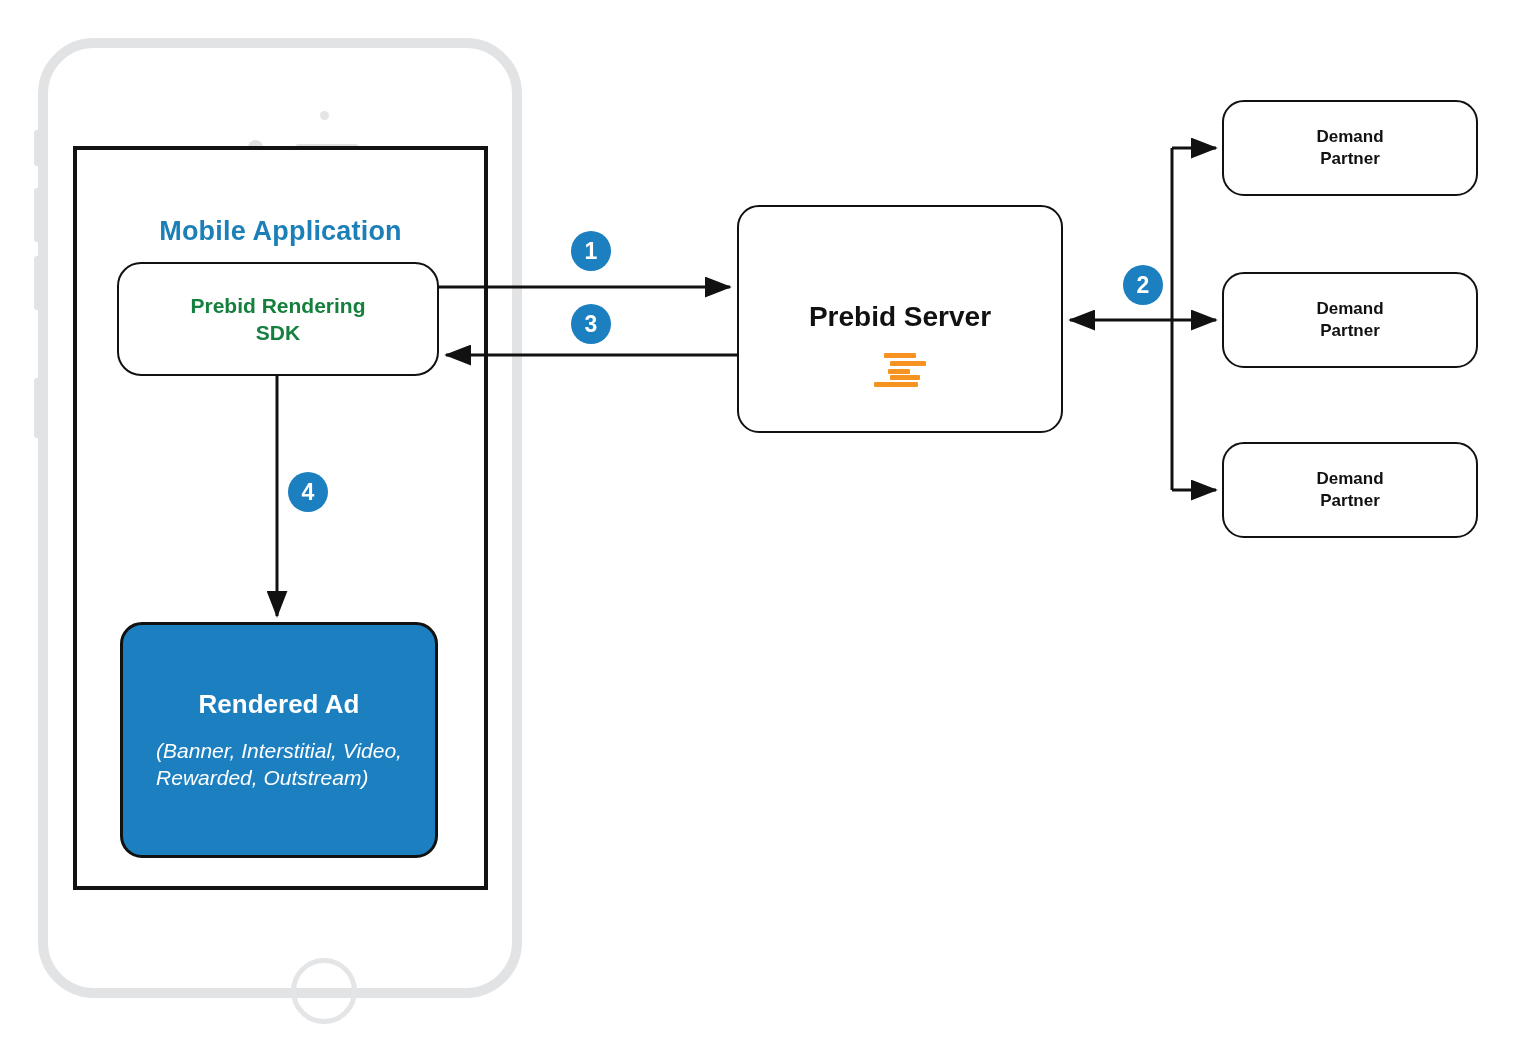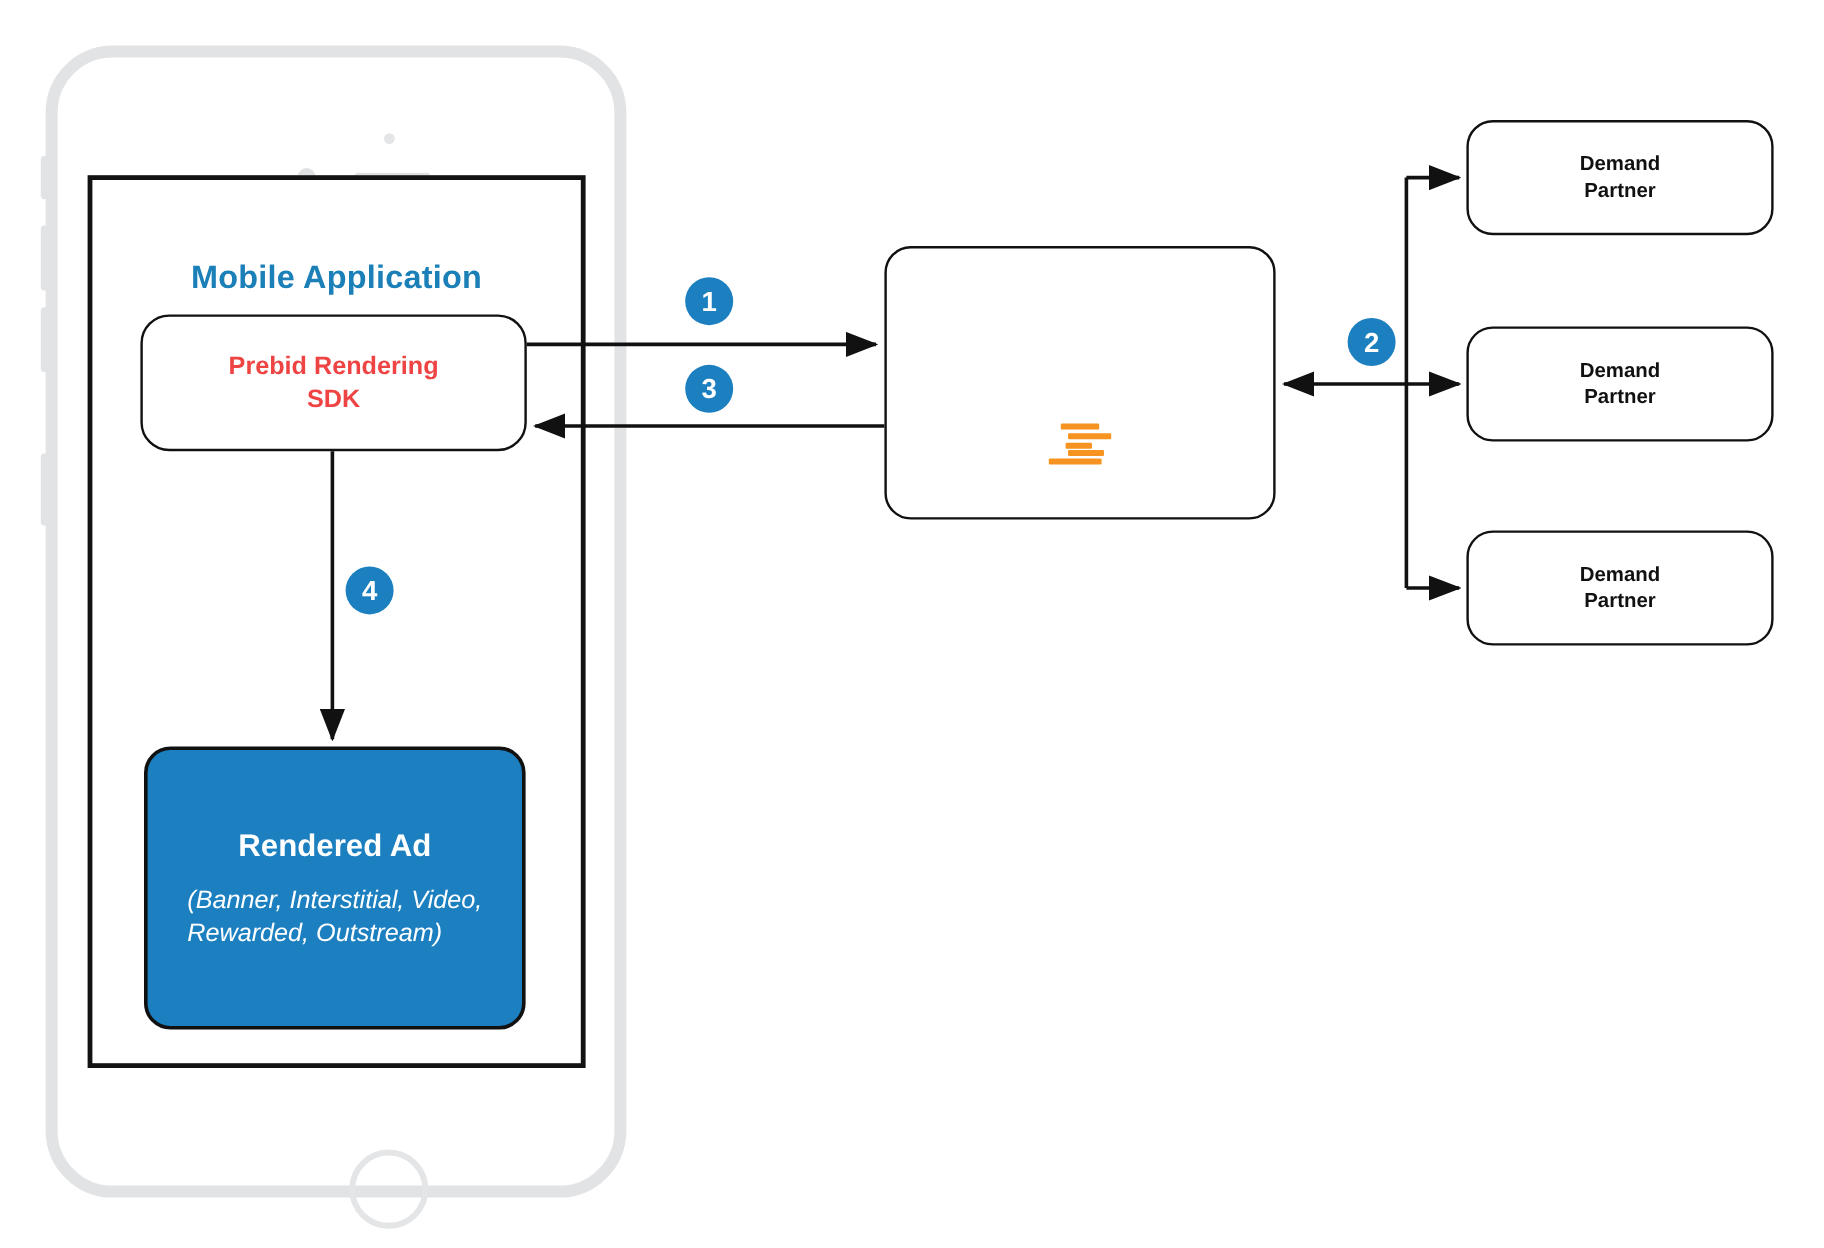--- a/index.html
+++ b/index.html
@@ -111,21 +111,21 @@
     border-radius: 24px;
     box-sizing: border-box;
     background: #ffffff;
     display: flex;
     align-items: center;
     justify-content: center;
   }
   #sdk-label {
     font-size: 21px;
     font-weight: bold;
-    color: #ef4444;
+    color: #15803d;
     text-align: center;
     line-height: 1.3;
     white-space: pre-line;
   }
 
   #rendered-ad-box {
     position: absolute;
     left: 120px;
     top: 622px;
     width: 318px;
@@ -272,20 +272,21 @@
 SDK</div>
   </div>
 
   <div id="rendered-ad-box">
     <div id="rendered-ad-title">Rendered Ad</div>
     <div id="rendered-ad-subtitle">(Banner, Interstitial, Video,
 Rewarded, Outstream)</div>
   </div>
 
   <div id="prebid-server-box">
+    <div id="prebid-server-label">Prebid Server</div>
     <div id="prebid-logo-icon">
       <div class="logo-bar" style="left:10px;  top:0px;  width:32px;"></div>
       <div class="logo-bar" style="left:16px;  top:8px;  width:36px;"></div>
       <div class="logo-bar" style="left:14px;  top:16px; width:22px;"></div>
       <div class="logo-bar" style="left:16px;  top:22px; width:30px;"></div>
       <div class="logo-bar" style="left:0px;   top:29px; width:44px;"></div>
     </div>
   </div>
 
   <div class="demand-partner-box" id="demand-partner-1">

